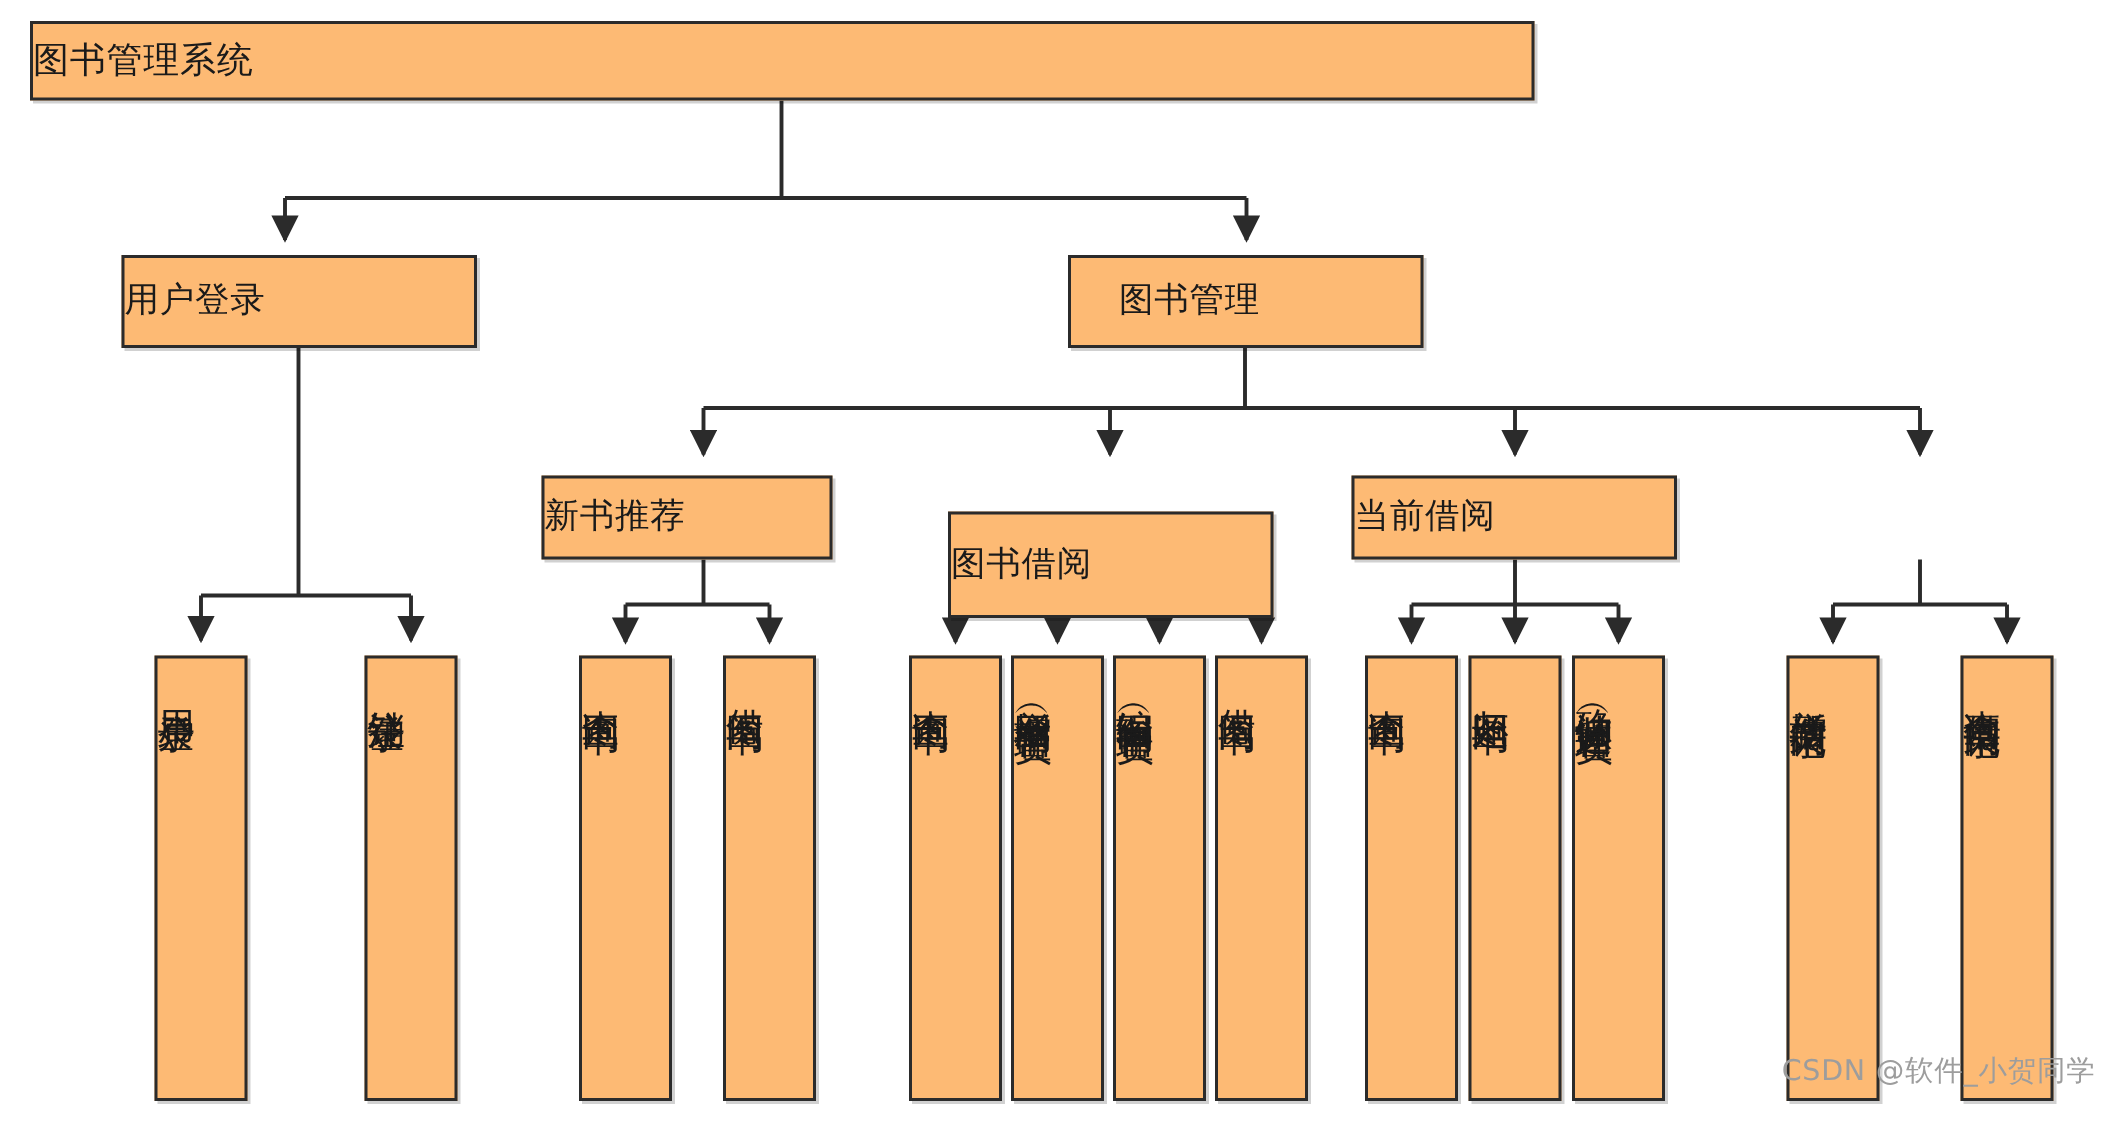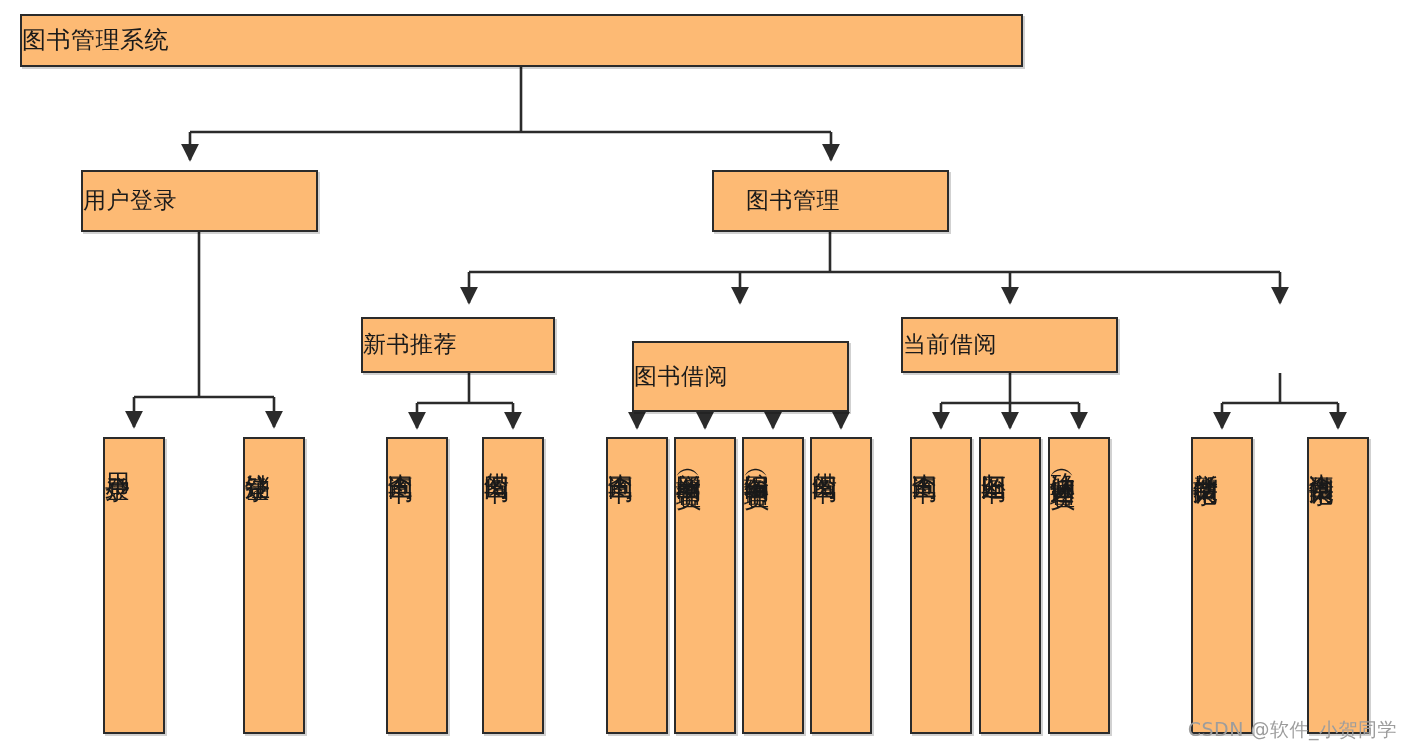--- a/index.html
+++ b/index.html
@@ -58,21 +58,21 @@
     writing-mode: vertical-rl;
     text-orientation: upright;
     font-size: 25px;
     line-height: 1.0;
     letter-spacing: 2px;
     white-space: nowrap;
   }
   .watermark {
     position: absolute;
     right: 8px;
-    bottom: 4px;
+    bottom: 20px;
     font-size: 19px;
     color: #9d9d9d;
     white-space: nowrap;
     letter-spacing: 0.5px;
   }
 </style>
 </head>
 <body>
 
 <div id="canvas">

